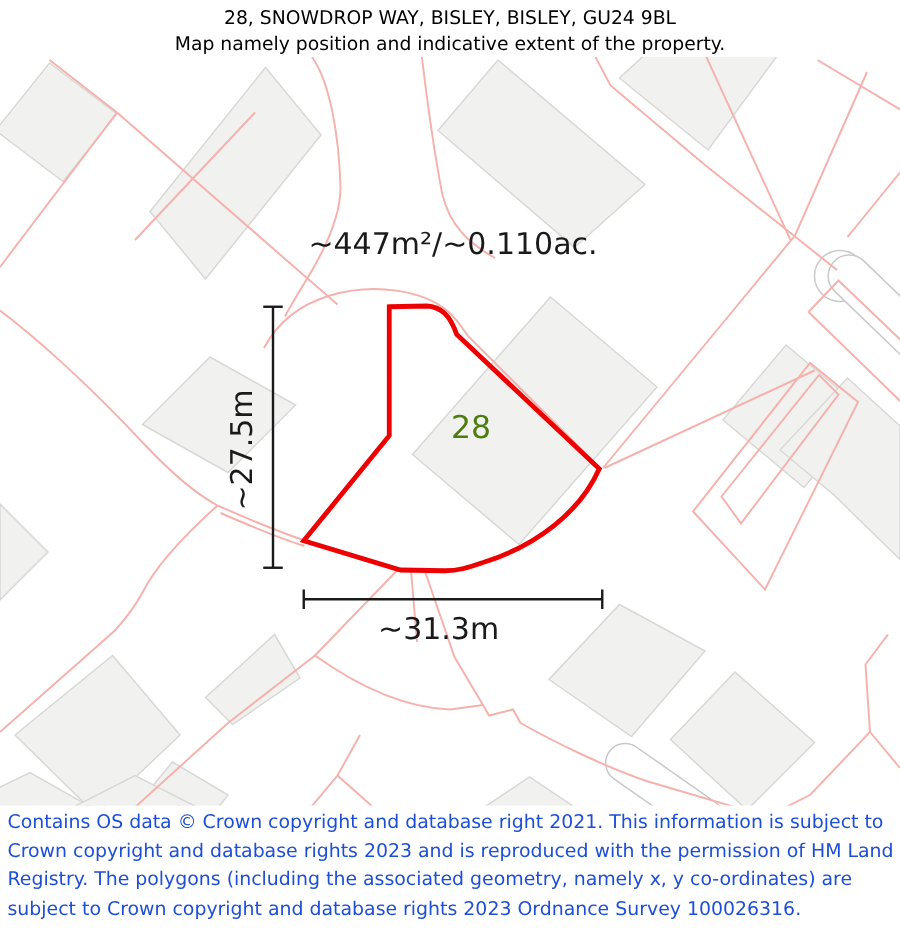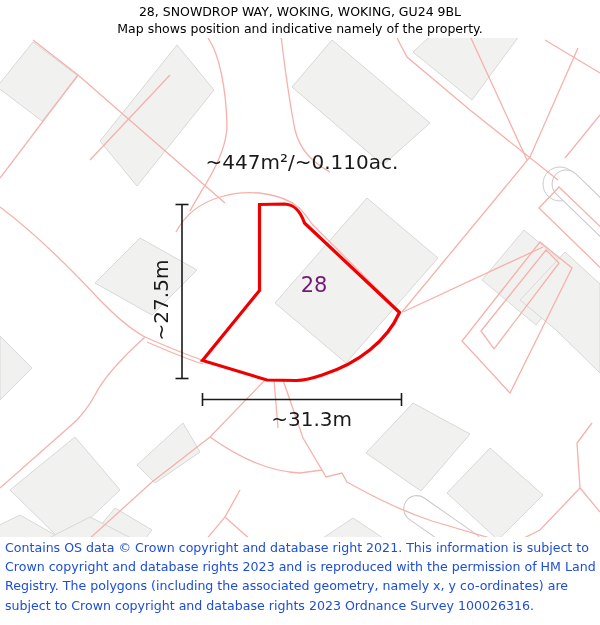--- a/index.html
+++ b/index.html
@@ -19,36 +19,36 @@
     font-family:"DejaVu Sans","Liberation Sans",sans-serif;
     color:#000;
   }
   .header{
     position:absolute;top:3px;left:0;width:600px;text-align:center;
     font-size:12.5px;line-height:17px;color:#000;
   }
   .map-wrap{position:absolute;top:0;left:0;width:496px;height:625px;}
   .map-label{position:absolute;color:var(--label-color);}
   .area-label{left:148px;top:150px;width:308px;text-align:center;font-size:20px;}
-  .plot-label{left:284px;top:273px;width:60px;text-align:center;font-size:21px;color:#701a75;}
+  .plot-label{left:284px;top:273px;width:60px;text-align:center;font-size:21px;color:#4d7c0f;}
   .dim-v-label{left:101px;top:287px;width:120px;height:26px;line-height:26px;text-align:center;
     font-size:20px;transform:rotate(-90deg);}
-  .dim-h-label{left:252px;top:407px;width:100px;text-align:right;font-size:20px;}
+  .dim-h-label{left:252px;top:407px;width:100px;text-align:left;font-size:20px;}
   .footer{
     position:absolute;top:538px;left:5px;width:594px;
     font-size:12.6px;line-height:19.2px;color:#1d4ed8;
   }
   svg{display:block;}
 </style>
 </head>
 <body>
 
 <div class="header">
-  <div>28, SNOWDROP WAY, WOKING, WOKING, GU24 9BL</div>
-  <div>Map shows position and indicative namely of the property.</div>
+  <div>28, SNOWDROP WAY, BISLEY, BISLEY, GU24 9BL</div>
+  <div>Map namely position and indicative extent of the property.</div>
 </div>
 
 <div class="map-wrap">
   <svg width="600" height="625" viewBox="0 0 600 625">
     <defs>
       <clipPath id="mapclip">
           <rect x="0" y="38" width="600" height="499"></rect>
         </clipPath>
     </defs>
     <g clip-path="url(#mapclip)">

